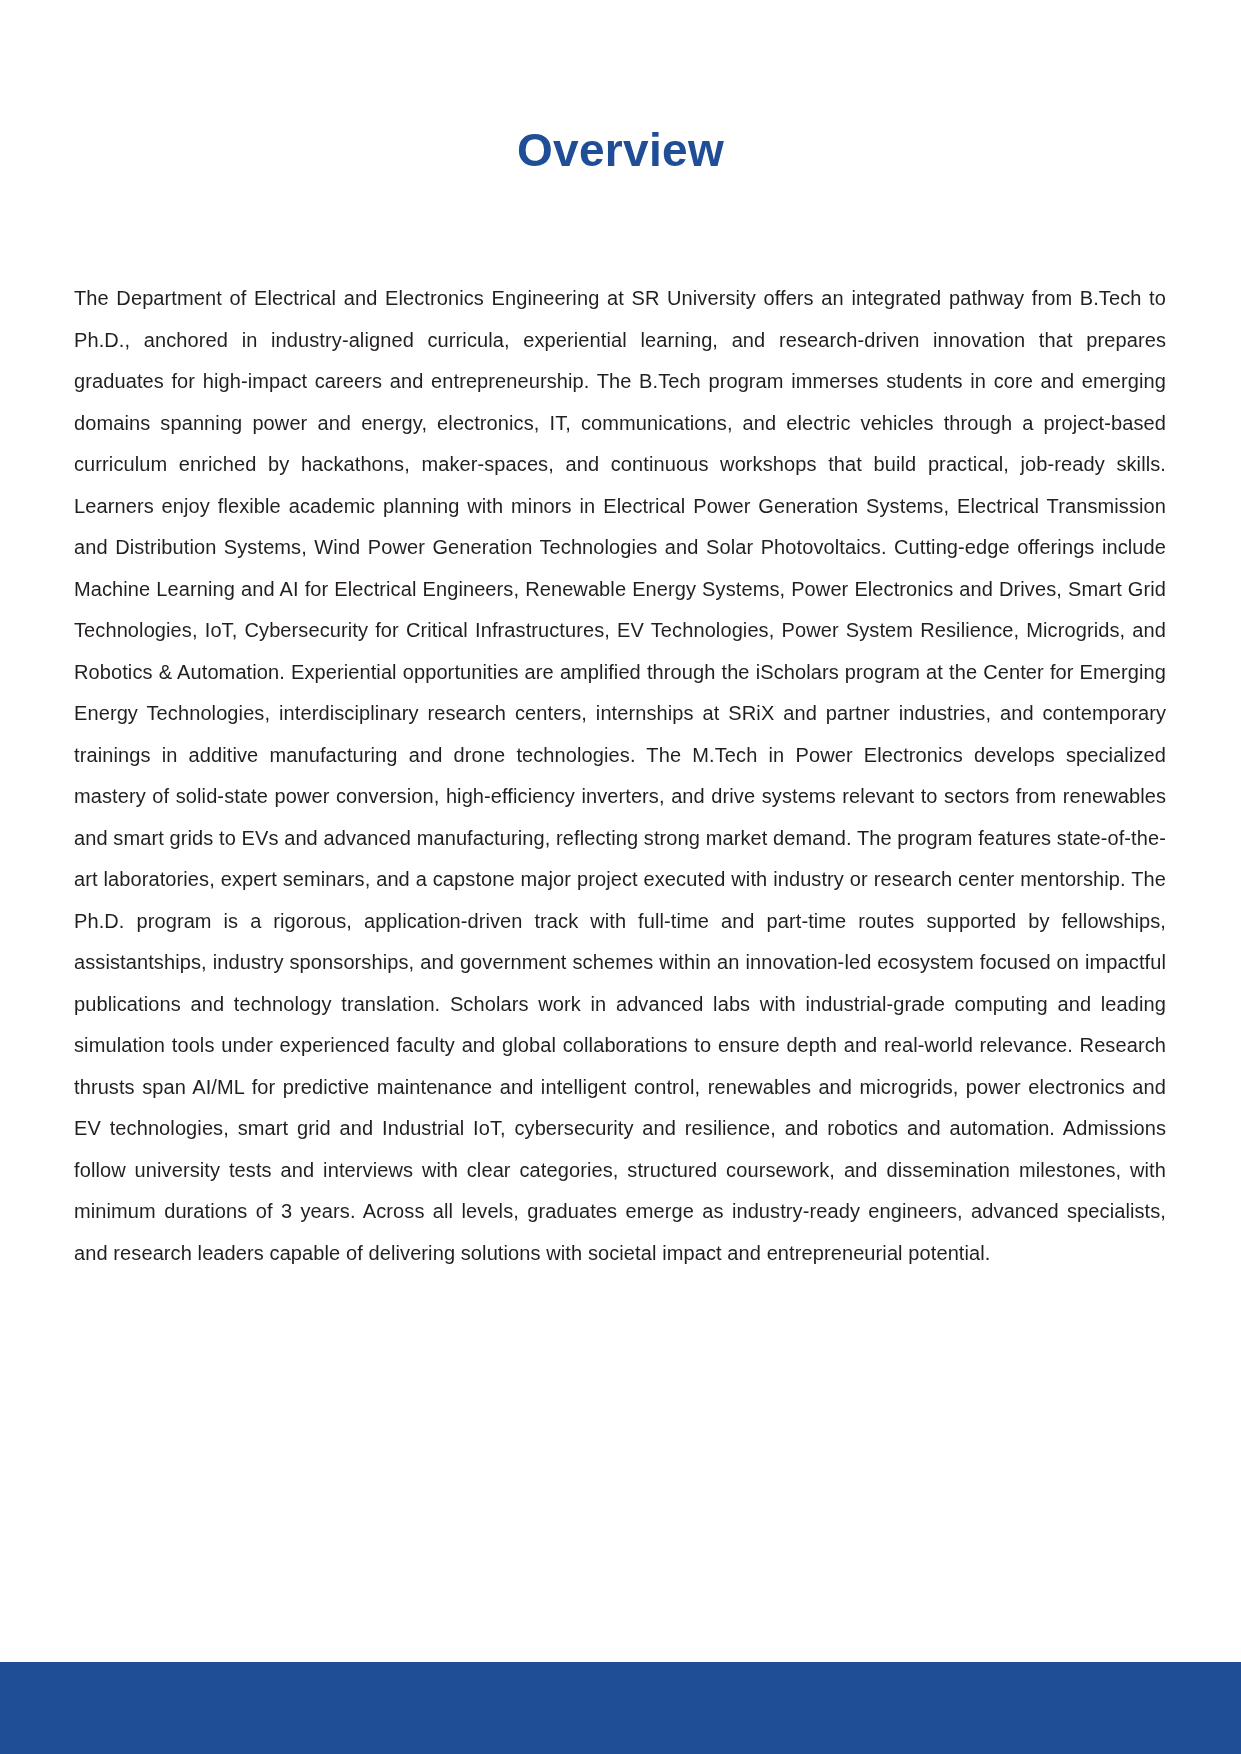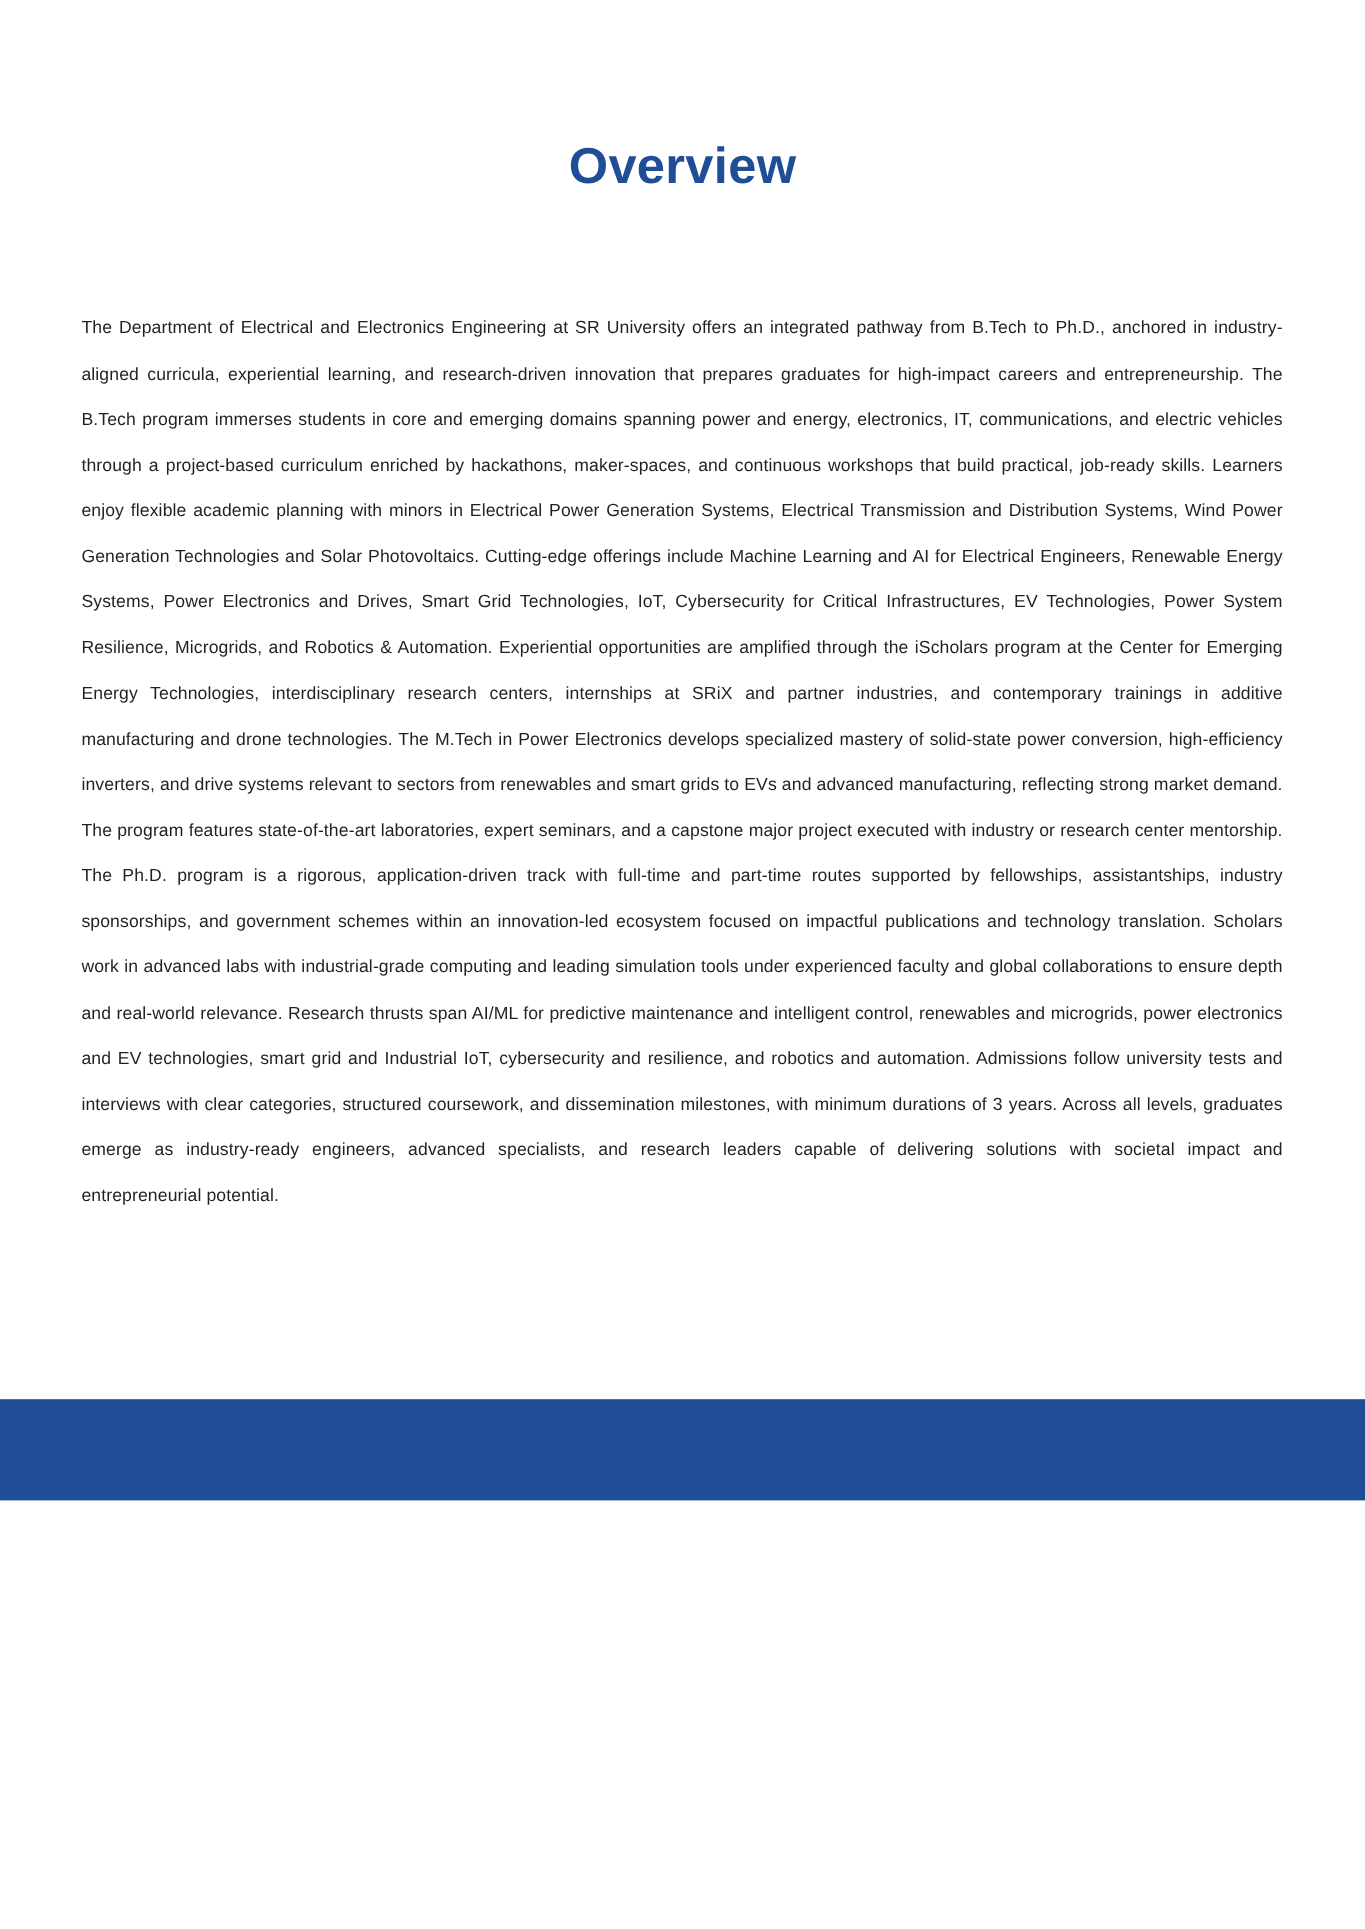--- a/index.html
+++ b/index.html
@@ -12,42 +12,42 @@
     background: #ffffff;
     font-family: "Liberation Sans", sans-serif;
     position: relative;
     overflow: hidden;
   }
   .page {
     position: absolute;
     top: 0;
     left: 0;
     width: 1241px;
-    height: 1364px;
+    height: 1754px;
     background: #ffffff;
   }
   .page-title {
     position: absolute;
     top: 92px;
     left: 0;
     width: 1241px;
     text-align: center;
     font-size: 46px;
     font-weight: bold;
     color: #1f4e96;
     letter-spacing: 0.3px;
   }
   .body-block {
     position: absolute;
     top: 278px;
     left: 74px;
     width: 1092px;
   }
   .body-paragraph {
-    font-size: 16px;
+    font-size: 20px;
     line-height: 41.5px;
     color: #231f20;
     text-align: justify;
     text-justify: inter-word;
     letter-spacing: 0.1px;
     margin: 0;
   }
   .footer-bar {
     position: absolute;
     left: 0;

